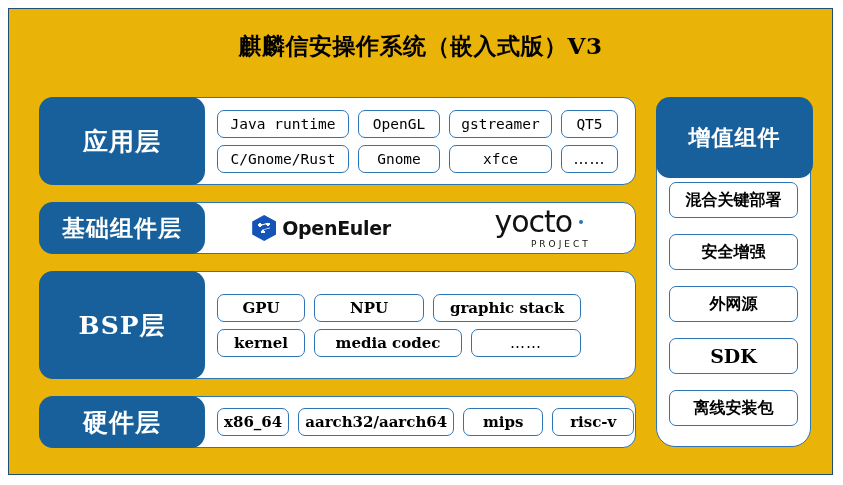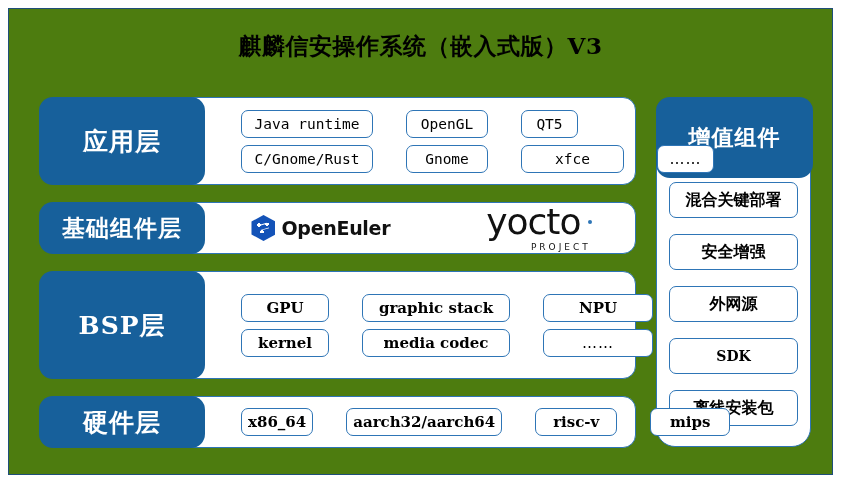--- a/index.html
+++ b/index.html
@@ -9,21 +9,21 @@
     font-family:"Liberation Sans","DejaVu Sans",sans-serif;
     overflow:hidden;
     position:relative;
   }
   #frame{
     position:absolute;
     left:8px;top:8px;
     width:825px;height:467px;
     border:1.5px solid #1f4e79;
     box-sizing:border-box;
-    background:#4d7c0f;
+    background:#eab308;
   }
   #title{
     position:absolute;
     left:0;top:22px;
     width:100%;
     text-align:center;
     font-family:"DejaVu Serif","Liberation Serif",serif;
     font-weight:bold;
     font-size:23px;
     color:#000;
@@ -95,21 +95,20 @@
     display:flex;
     align-items:center;
     justify-content:center;
     font-family:"DejaVu Sans Mono","Liberation Mono",monospace;
     font-size:14.5px;
     color:#000;
     height:28px;
     box-sizing:border-box;
     padding:0 6px;
     white-space:nowrap;
-    margin-left:24px;
   }
   .chip.serif{
     font-family:"DejaVu Serif","Liberation Serif",serif;
     font-weight:bold;
     font-size:15px;
   }
   .chip.dots{
     font-family:"DejaVu Sans","Liberation Sans",sans-serif;
     font-size:15px;
     letter-spacing:1px;
@@ -161,21 +160,21 @@
   .oe-text{
     font-family:"DejaVu Sans","Liberation Sans",sans-serif;
     font-size:19px;font-weight:bold;color:#111;letter-spacing:-0.3px;
   }
   .logo-yocto{
     display:flex;flex-direction:column;align-items:center;line-height:1;
   }
   .yo-top{display:flex;align-items:center;gap:7px;}
   .yo-word{
     font-family:"DejaVu Sans","Liberation Sans",sans-serif;
-    font-size:36px;color:#111;letter-spacing:-1px;font-weight:normal;
+    font-size:30px;color:#111;letter-spacing:-1px;font-weight:normal;
   }
   .yo-dot{width:4px;height:4px;border-radius:50%;background:#2e75b6;}
   .yo-sub{
     font-family:"DejaVu Sans","Liberation Sans",sans-serif;
     font-size:9px;color:#111;letter-spacing:3px;margin-top:3px;margin-left:4px;padding-left:40px;
   }
 
   
   #row-bsp{height:108px;}
   #row-bsp .chip.w1{flex:0 0 88px;}
@@ -226,39 +225,40 @@
     border-radius:7px;
     background:#fff;
     display:flex;align-items:center;justify-content:center;
     font-family:"DejaVu Serif","Liberation Serif",serif;
     font-size:16px;font-weight:bold;color:#000;
     box-sizing:border-box;
     white-space:nowrap;
   }
   .rchip.latin{
     font-family:"DejaVu Serif","Liberation Serif",serif;
-    font-size:14px;
+    font-size:19px;
   }
 </style>
 </head>
 <body>
 
 <div id="frame">
 
   <div id="title">麒麟信安操作系统（嵌入式版）V3</div>
 
   <div id="left-col">
 
     <div class="layer-row" id="row-app">
       <div class="layer-box"></div>
       <div class="layer-label">应用层</div>
       <div class="chips">
         <div class="chip-row">
           <div class="chip w1">Java runtime</div>
           <div class="chip w2">OpenGL</div>
+          <div class="chip w3">gstreamer</div>
           <div class="chip w4">QT5</div>
         </div>
         <div class="chip-row">
           <div class="chip w1">C/Gnome/Rust</div>
           <div class="chip w2">Gnome</div>
           <div class="chip w3">xfce</div>
           <div class="chip w4 dots">……</div>
         </div>
       </div>
     </div>
@@ -280,40 +280,40 @@
         </div>
       </div>
     </div>
 
     <div class="layer-row" id="row-bsp">
       <div class="layer-box"></div>
       <div class="layer-label">BSP层</div>
       <div class="chips">
         <div class="chip-row">
           <div class="chip serif w1">GPU</div>
+          <div class="chip serif w3">NPU</div>
           <div class="chip serif w2">graphic stack</div>
-          <div class="chip serif w3">NPU</div>
         </div>
         <div class="chip-row">
           <div class="chip serif w1">kernel</div>
           <div class="chip serif w2">media codec</div>
           <div class="chip dots w3">……</div>
         </div>
       </div>
     </div>
 
     <div class="layer-row" id="row-hw">
       <div class="layer-box"></div>
       <div class="layer-label">硬件层</div>
       <div class="chips">
         <div class="chip-row">
           <div class="chip serif h1">x86_64</div>
           <div class="chip serif h2">aarch32/aarch64</div>
+          <div class="chip serif h3">mips</div>
           <div class="chip serif h4">risc-v</div>
-          <div class="chip serif h3">mips</div>
         </div>
       </div>
     </div>
 
   </div>
 
   <div id="right-col">
     <div id="right-header">增值组件</div>
     <div id="right-items">
       <div class="rchip">混合关键部署</div>

